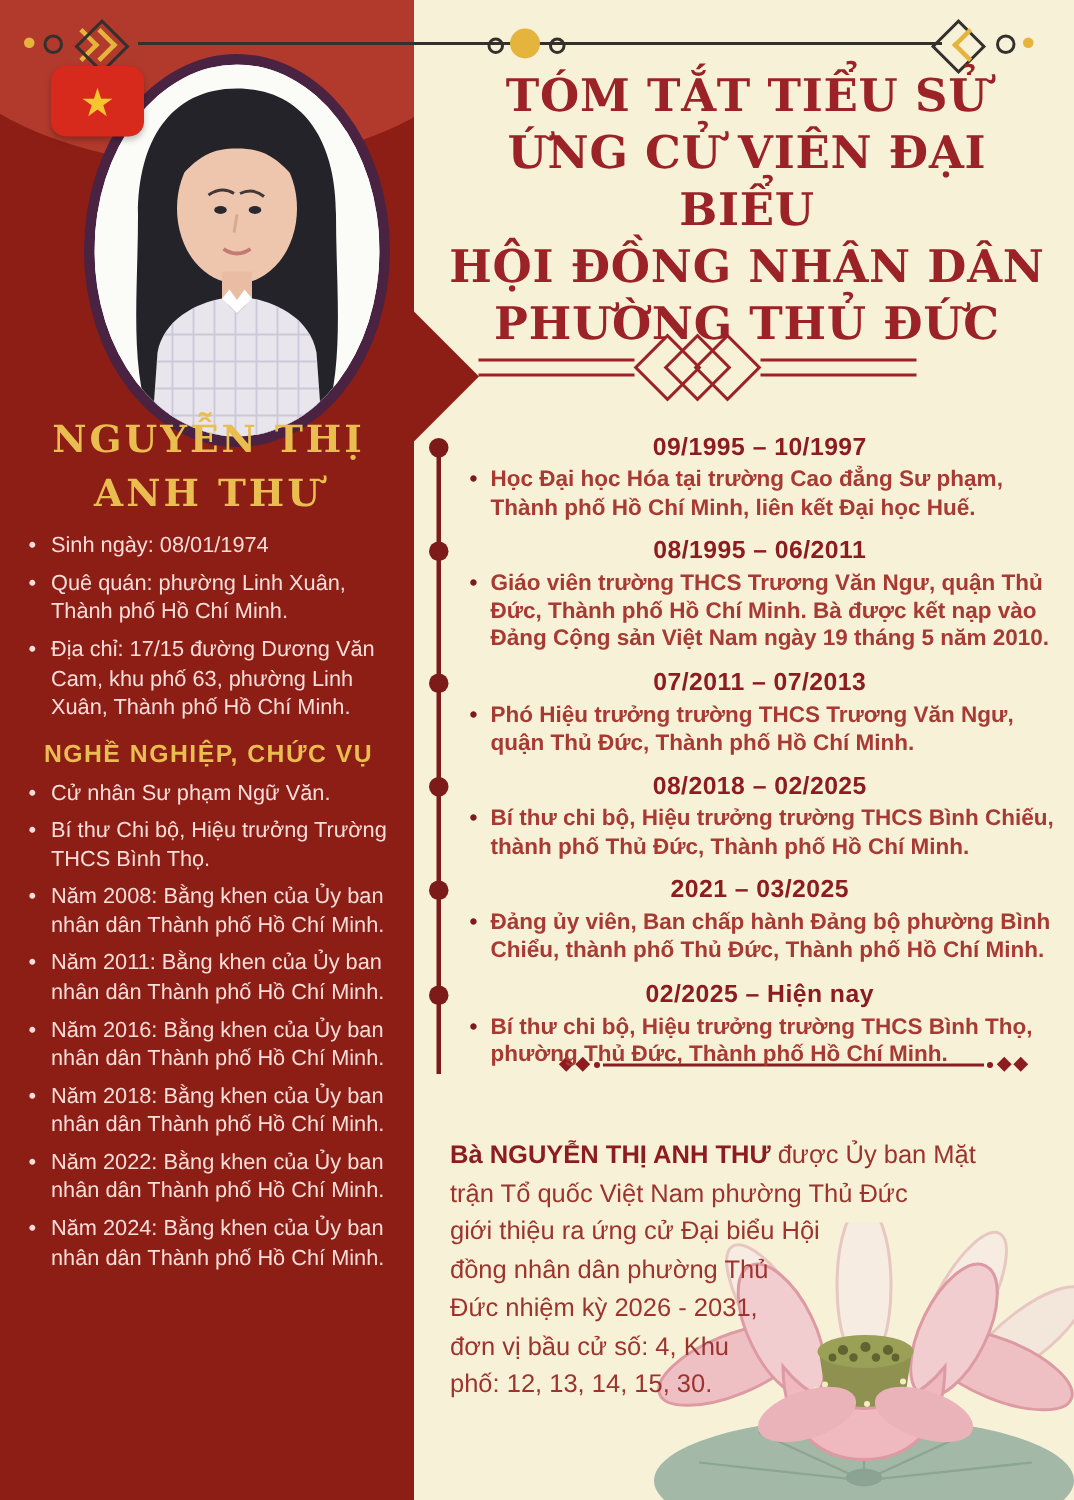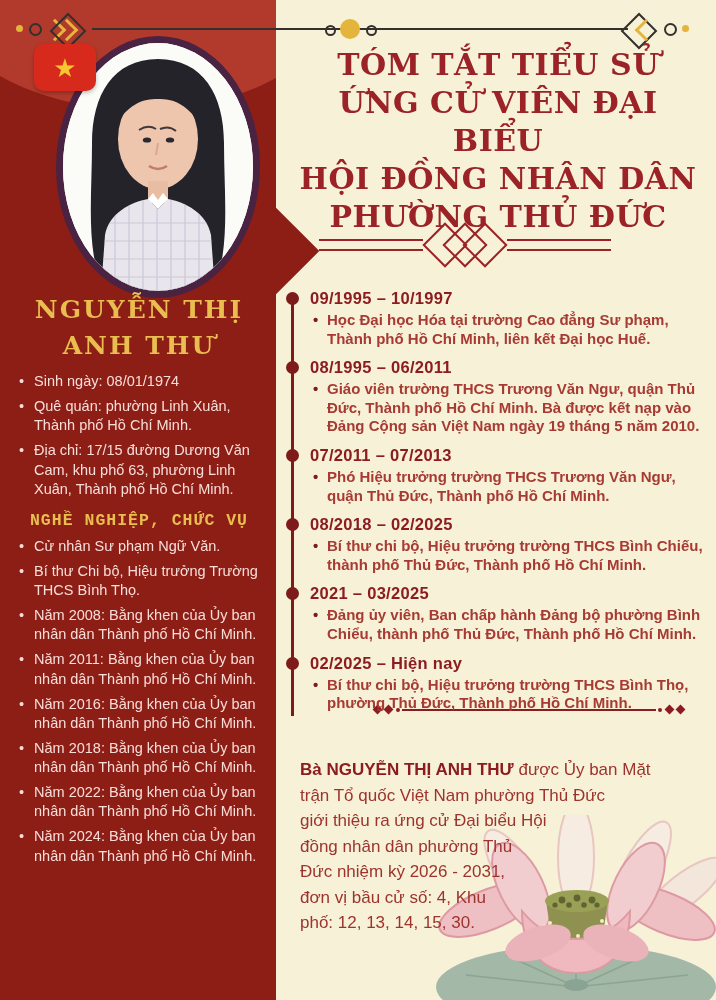--- a/index.html
+++ b/index.html
@@ -32,24 +32,24 @@
     border-radius:10px;display:flex;align-items:center;justify-content:center;
     box-shadow:0 2px 4px rgba(0,0,0,.25);z-index:6;}
   .flag span{color:#f7c531;font-size:26px;line-height:1;}
 
   
   .photo-frame{position:absolute;left:56px;top:36px;width:190px;height:248px;background:#fff;
     border:7px solid #4a2342;border-radius:50%;overflow:hidden;z-index:5;}
   .photo-frame svg{display:block;width:100%;height:100%;}
 
   
-  .side-content{position:absolute;left:0;top:292px;width:276px;padding:0 15px 0 17px;box-sizing:border-box;z-index:5;color:var(--sidebar-text);}
+  .side-content{position:absolute;left:0;top:275px;width:276px;padding:0 15px 0 17px;box-sizing:border-box;z-index:5;color:var(--sidebar-text);}
   .cand-name{font-family:"DejaVu Serif","Liberation Serif",serif;font-weight:bold;color:var(--gold);
     font-size:25px;line-height:36px;letter-spacing:2px;text-align:center;margin:0 0 8px 0;}
-  .side-heading{font-family:Liberation Mono, monospace;font-weight:bold;color:var(--gold);
+  .side-heading{font-family:Liberation Sans, sans-serif;font-weight:bold;color:var(--gold);
     font-size:16.5px;letter-spacing:1px;text-align:center;margin:12px 0 7px 0;}
   .side-list{list-style:none;margin:0;padding:0;font-size:14.5px;line-height:1.32;}
   .side-list li{position:relative;padding-left:17px;margin-bottom:6px;}
   .side-list li::before{content:"•";position:absolute;left:2px;top:0;color:var(--sidebar-text);}
 
   
   .title{position:absolute;left:288px;top:46px;width:420px;text-align:center;
     font-family:"DejaVu Serif","Liberation Serif",serif;font-weight:bold;color:var(--title-red);
     font-size:30px;line-height:38px;letter-spacing:.5px;z-index:2;}
 
@@ -58,21 +58,21 @@
   .div1 .dl{width:104px;height:8px;border-top:2px solid var(--title-red);border-bottom:2px solid var(--title-red);}
   .div1 .dias{display:flex;margin:0 6px;}
   .div1 .d{width:28px;height:28px;border:2px solid var(--title-red);transform:rotate(45deg);}
   .div1 .d + .d{margin-left:-12px;}
 
   
   .timeline{position:absolute;left:287px;top:288px;width:416px;z-index:2;}
   .timeline::before{content:"";position:absolute;left:4px;top:8px;bottom:6px;width:3px;background:var(--timeline-dark);}
   .t-entry{position:relative;padding-left:23px;margin-bottom:9px;}
   .t-entry::before{content:"";position:absolute;left:-1px;top:4px;width:13px;height:13px;border-radius:50%;background:var(--timeline-dark);}
-  .t-date{font-weight:bold;color:var(--date-red);font-size:16.5px;line-height:20px;margin-bottom:3px;letter-spacing:.3px;}
+  .t-date{font-weight:bold;color:var(--date-red);font-size:16.5px;line-height:20px;margin-bottom:3px;letter-spacing:.3px;text-align:center;}
   .t-detail{position:relative;color:var(--body-red);font-size:15px;line-height:18.6px;padding-left:17px;font-weight:bold;}
   .t-detail::before{content:"•";position:absolute;left:3px;top:0;color:var(--timeline-dark);}
 
   
   .div2{position:absolute;left:372px;top:706px;width:314px;display:flex;align-items:center;}
   .div2 .thin{flex:1;height:2px;background:var(--date-red);}
   .div2 .b{width:7px;height:7px;background:var(--date-red);transform:rotate(45deg);margin:0 2px;flex:none;}
   .div2 .bs{width:4px;height:4px;border-radius:50%;background:var(--date-red);margin:0 2px;flex:none;}
 
   

